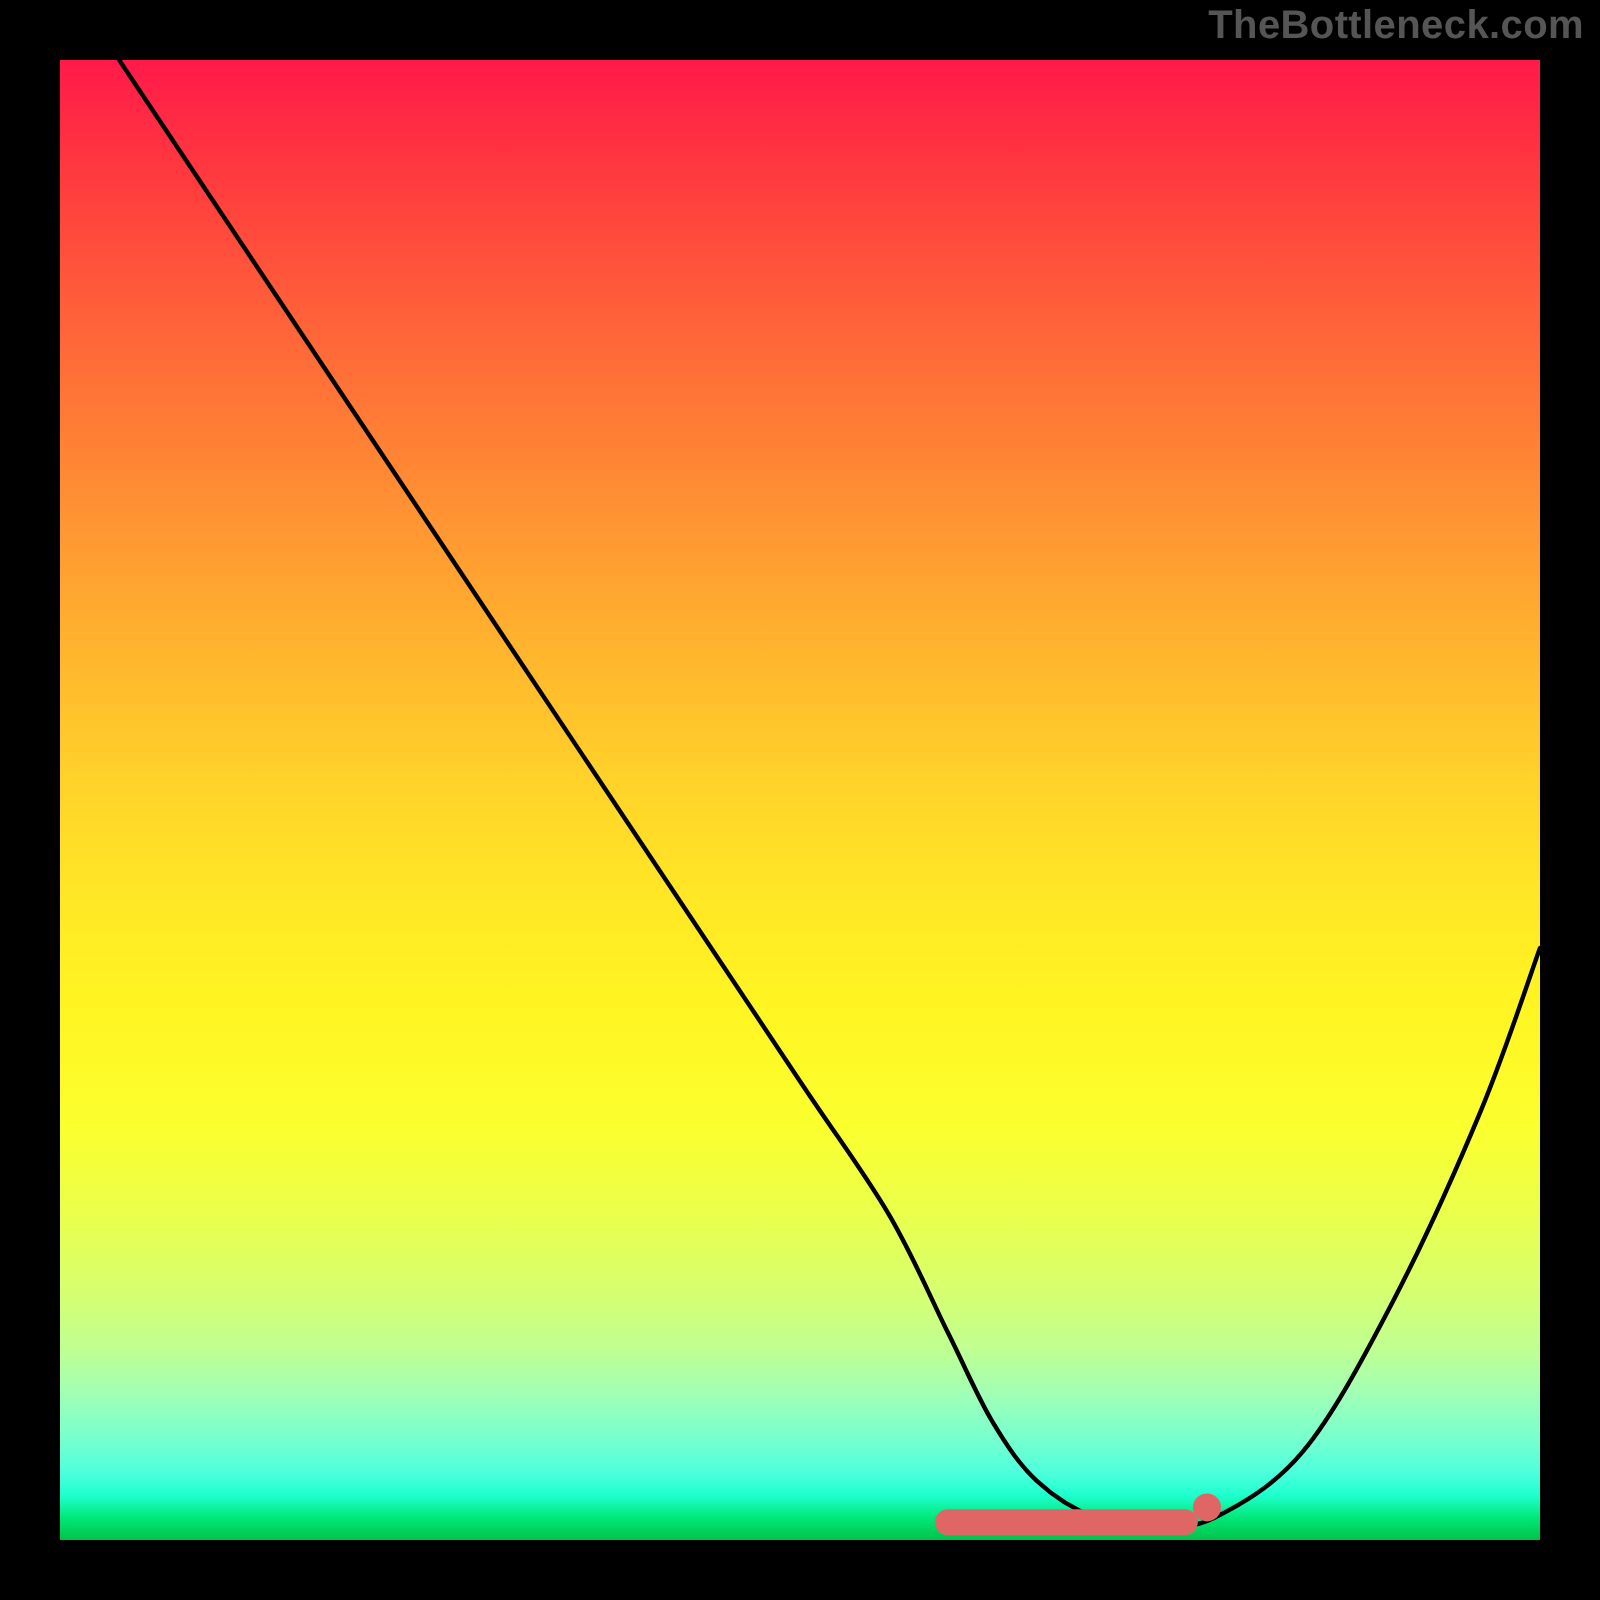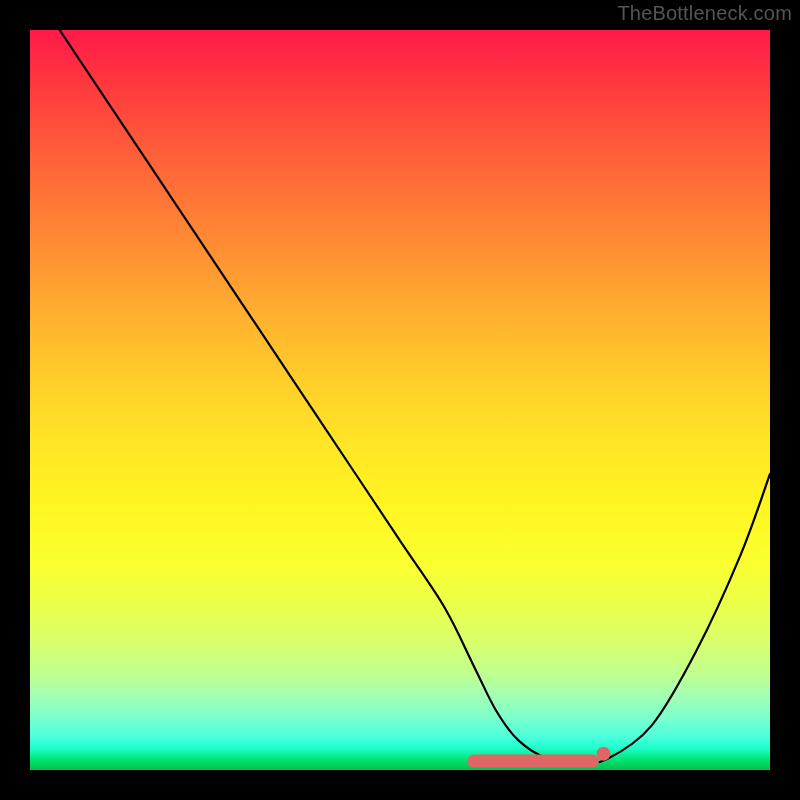--- a/index.html
+++ b/index.html
@@ -10,21 +10,21 @@
     position: relative;
     overflow: hidden;
     font-family: Arial, sans-serif;
   }
   .watermark {
     position: absolute;
     top: 2px;
     right: 8px;
     color: #555;
     font-size: 20px;
-    font-weight: 400;
+    font-weight: 700;
     letter-spacing: 0.2px;
     z-index: 10;
   }
   .plot-area {
     position: absolute;
     left: 30px;
     top: 30px;
     width: 740px;
     height: 740px;
     background: linear-gradient(to bottom,

